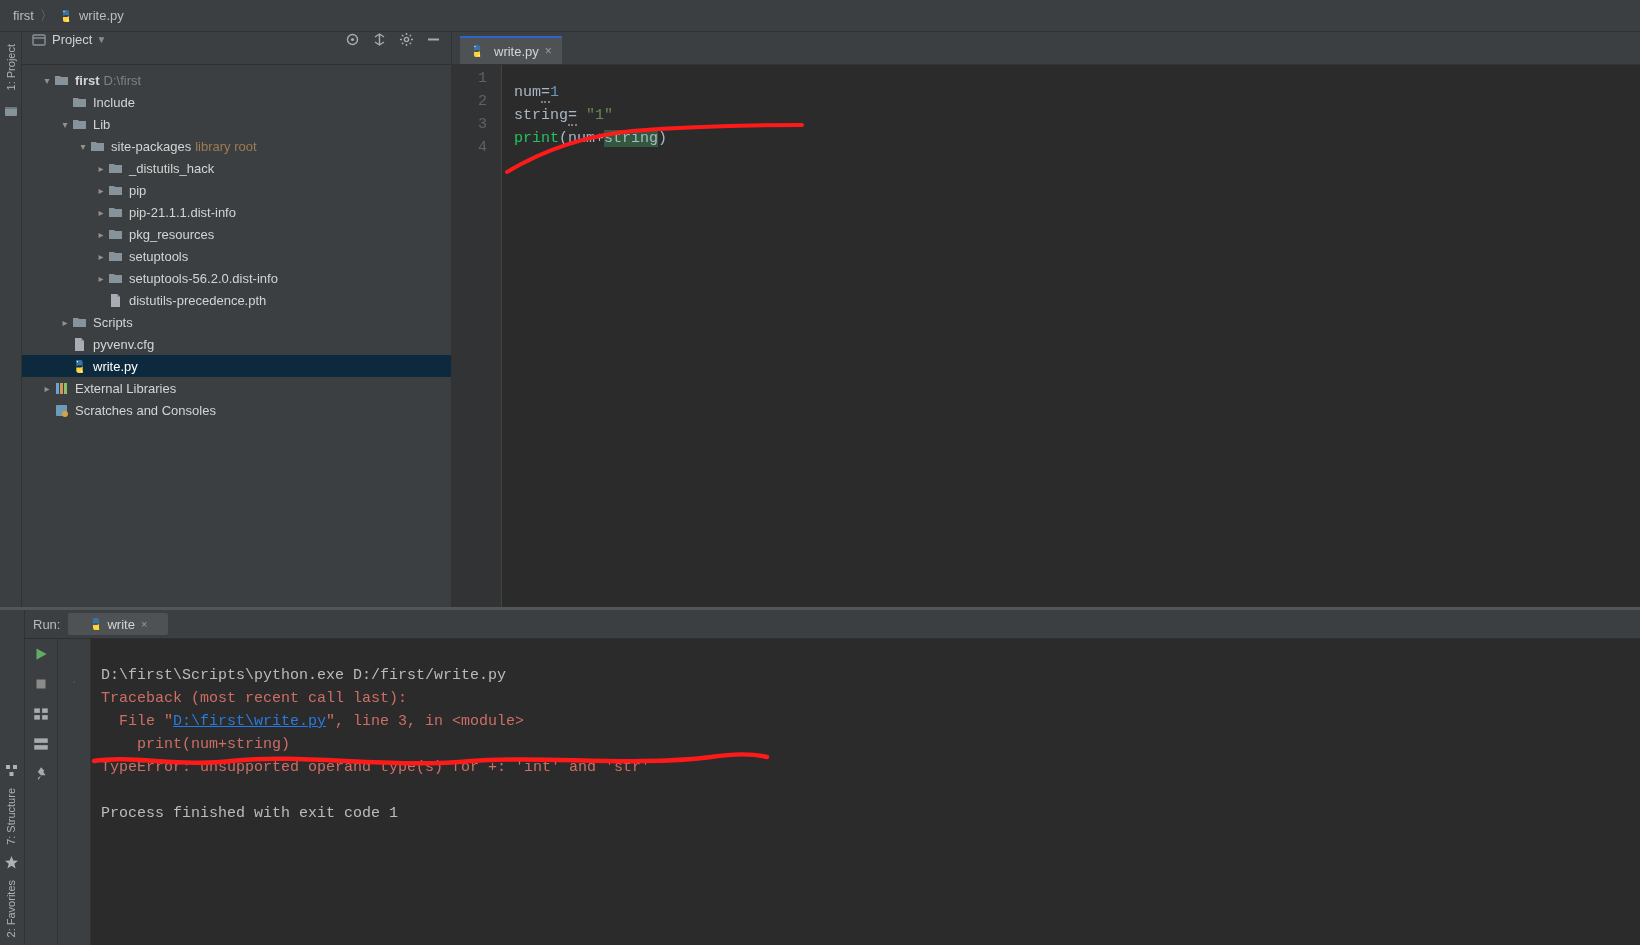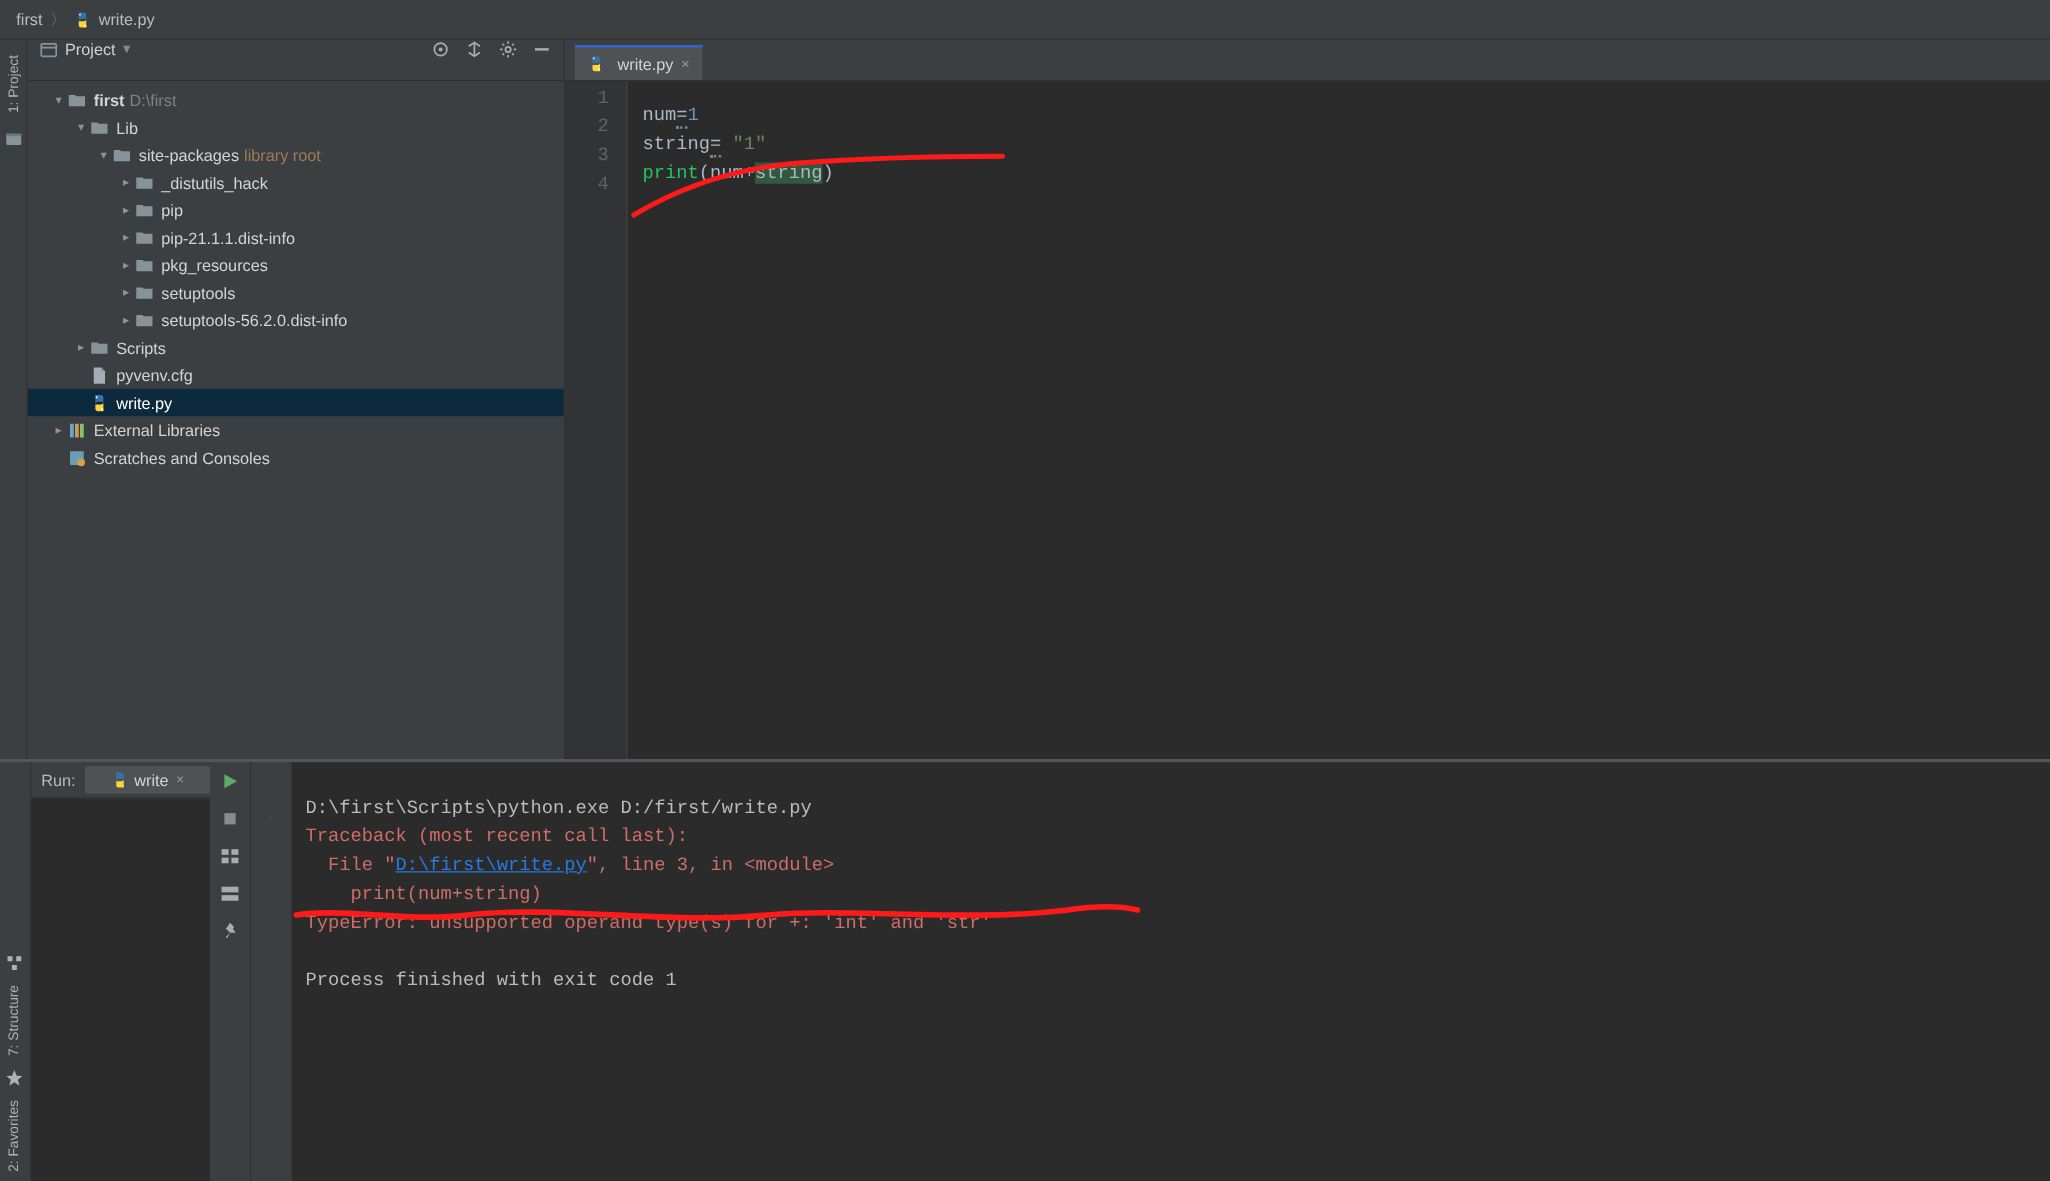--- a/index.html
+++ b/index.html
@@ -194,20 +194,31 @@
         <span class="tw">▾</span>
         <span class="nicon">
             <svg viewBox="0 0 15 15">
               <path d="M1 3h5l1 1h7v8H1Z" fill="#87939a"></path>
             </svg>
           </span>
         <span class="node-label" style="font-weight:600">first</span>
         <span class="node-extra">D:\first</span>
       </div>
 
+      <div class="tree-row">
+        <span class="tree-indent"></span>
+          <span class="tree-indent"></span>
+        <span class="tw"></span>
+        <span class="nicon">
+            <svg viewBox="0 0 15 15">
+              <path d="M1 3h5l1 1h7v8H1Z" fill="#87939a"></path>
+            </svg>
+          </span>
+        <span class="node-label">Include</span>
+      </div>
 
       <div class="tree-row">
         <span class="tree-indent"></span>
           <span class="tree-indent"></span>
         <span class="tw">▾</span>
         <span class="nicon">
             <svg viewBox="0 0 15 15">
               <path d="M1 3h5l1 1h7v8H1Z" fill="#87939a"></path>
             </svg>
           </span>
@@ -298,20 +309,34 @@
           <span class="tree-indent"></span>
           <span class="tree-indent"></span>
           <span class="tree-indent"></span>
           <span class="tw">▸</span>
           <span class="nicon">
             <svg viewBox="0 0 15 15">
               <path d="M1 3h5l1 1h7v8H1Z" fill="#87939a"></path>
             </svg>
           </span>
           <span class="node-label">setuptools-56.2.0.dist-info</span>
+        </div>
+      <div class="tree-row">
+          <span class="tree-indent"></span>
+          <span class="tree-indent"></span>
+          <span class="tree-indent"></span>
+          <span class="tree-indent"></span>
+          <span class="tw"></span>
+          <span class="nicon">
+            <svg viewBox="0 0 15 15">
+              <path d="M3 1h6l3 3v10H3Z" fill="#a7adb3"></path>
+              <path d="M9 1v3h3" fill="#8b9197"></path>
+            </svg>
+          </span>
+          <span class="node-label">distutils-precedence.pth</span>
         </div>
 
       <div class="tree-row">
           <span class="tree-indent"></span>
           <span class="tree-indent"></span>
           <span class="tw">▸</span>
           <span class="nicon">
             <svg viewBox="0 0 15 15">
               <path d="M1 3h5l1 1h7v8H1Z" fill="#87939a"></path>
             </svg>
@@ -405,21 +430,21 @@
         <svg class="red-scribble" style="left:0;top:52px" width="310" height="60" viewBox="0 0 310 60">
           <path d="M5 55 C 30 40, 70 20, 130 14 C 180 10, 240 8, 300 8" stroke="#ff1a1a" stroke-width="4" fill="none" stroke-linecap="round"></path>
         </svg>
       </div>
     </div>
   </div>
 </div>
 
 <div class="runwrap">
   <div class="run-left-strip"></div>
-  <div style="flex:1;display:flex;flex-direction:row">
+  <div style="flex:1;display:flex;flex-direction:column">
     <div class="run-header">
       <span class="title">Run:</span>
       <span class="tab">
         <span class="py-icon">
             <svg viewBox="0 0 14 14">
               <path d="M4 1h4a2 2 0 0 1 2 2v3H6a2 2 0 0 0-2 2V3A2 2 0 0 1 4 1Z" fill="#3572A5"></path>
               <path d="M10 13H6a2 2 0 0 1-2-2V8h4a2 2 0 0 0 2-2v5a2 2 0 0 1 0 2Z" fill="#FFD43B"></path>
             </svg>
           </span>
         <span>write</span>

